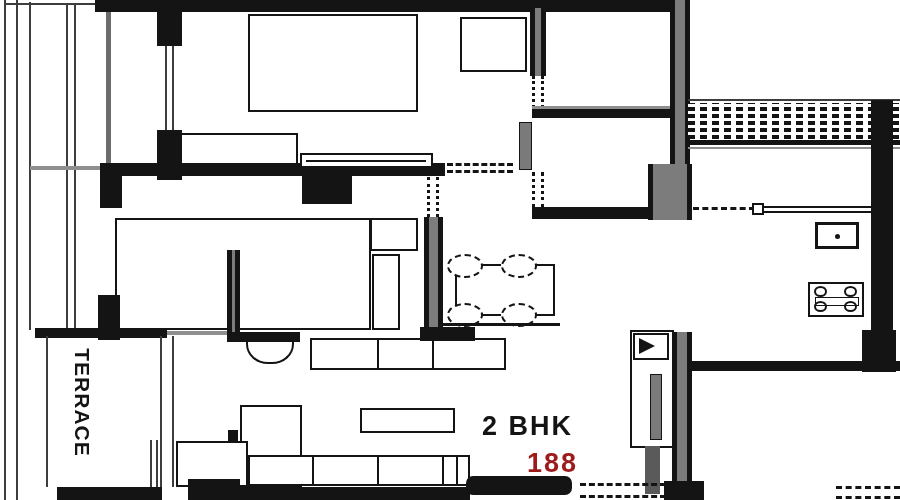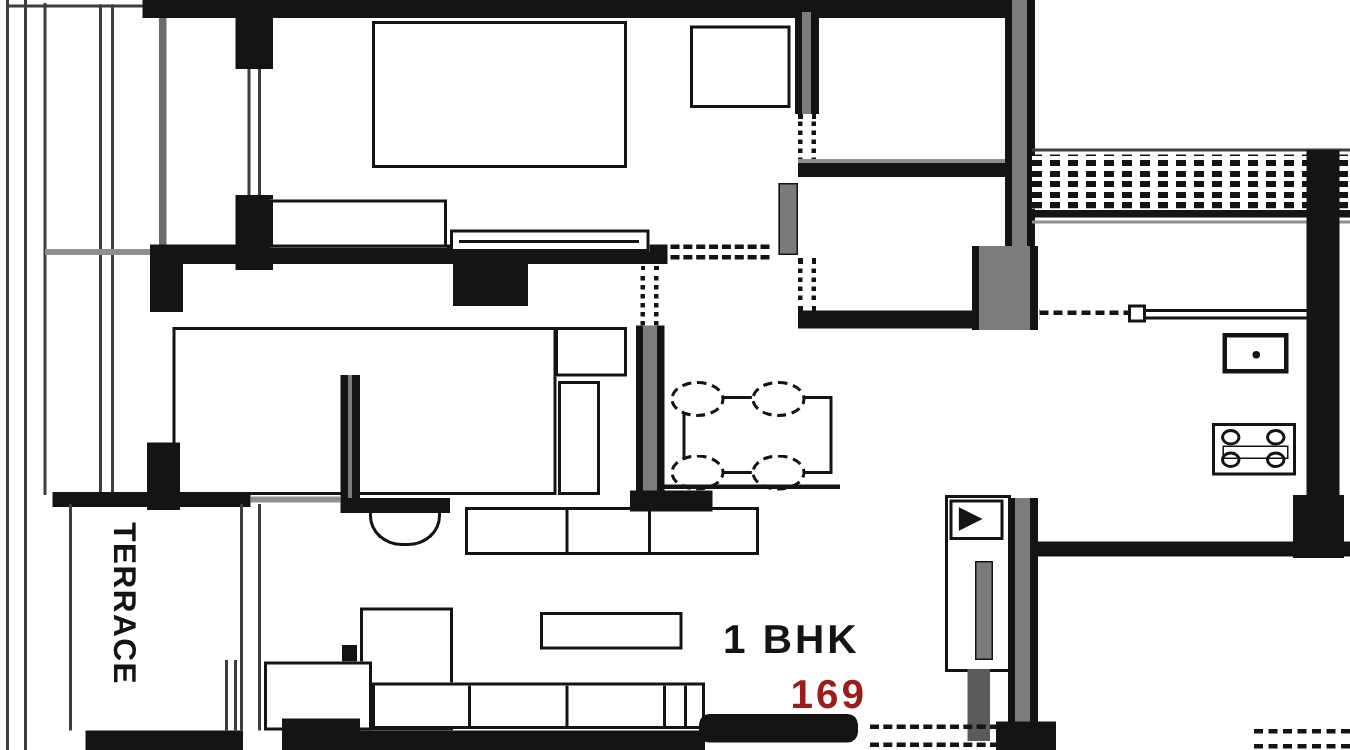--- a/index.html
+++ b/index.html
@@ -152,16 +152,16 @@
   </div>
 
   <div class="a w" style="left:57px;top:487px;width:105px;height:13px;"></div>
   <div class="a w" style="left:188px;top:479px;width:52px;height:21px;"></div>
   <div class="a w" style="left:238px;top:487px;width:232px;height:13px;"></div>
   <div class="a w" style="left:466px;top:476px;width:106px;height:19px;border-radius:7px;"></div>
   <div class="a dashh" style="left:580px;top:483px;width:86px;height:15px;"></div>
   <div class="a w" style="left:664px;top:481px;width:40px;height:19px;"></div>
   <div class="a dashh" style="left:836px;top:486px;width:64px;height:13px;"></div>
 
-  <div class="a lbl" style="left:482px;top:413px;font-size:27px;letter-spacing:2px;">1 BHK</div>
-  <div class="a lbl" style="left:527px;top:450px;font-size:27px;letter-spacing:2px;color:#9e1b1b;">169</div>
+  <div class="a lbl" style="left:482px;top:413px;font-size:27px;letter-spacing:2px;">2 BHK</div>
+  <div class="a lbl" style="left:527px;top:450px;font-size:27px;letter-spacing:2px;color:#9e1b1b;">188</div>
 
 </div>
 
 </body></html>

